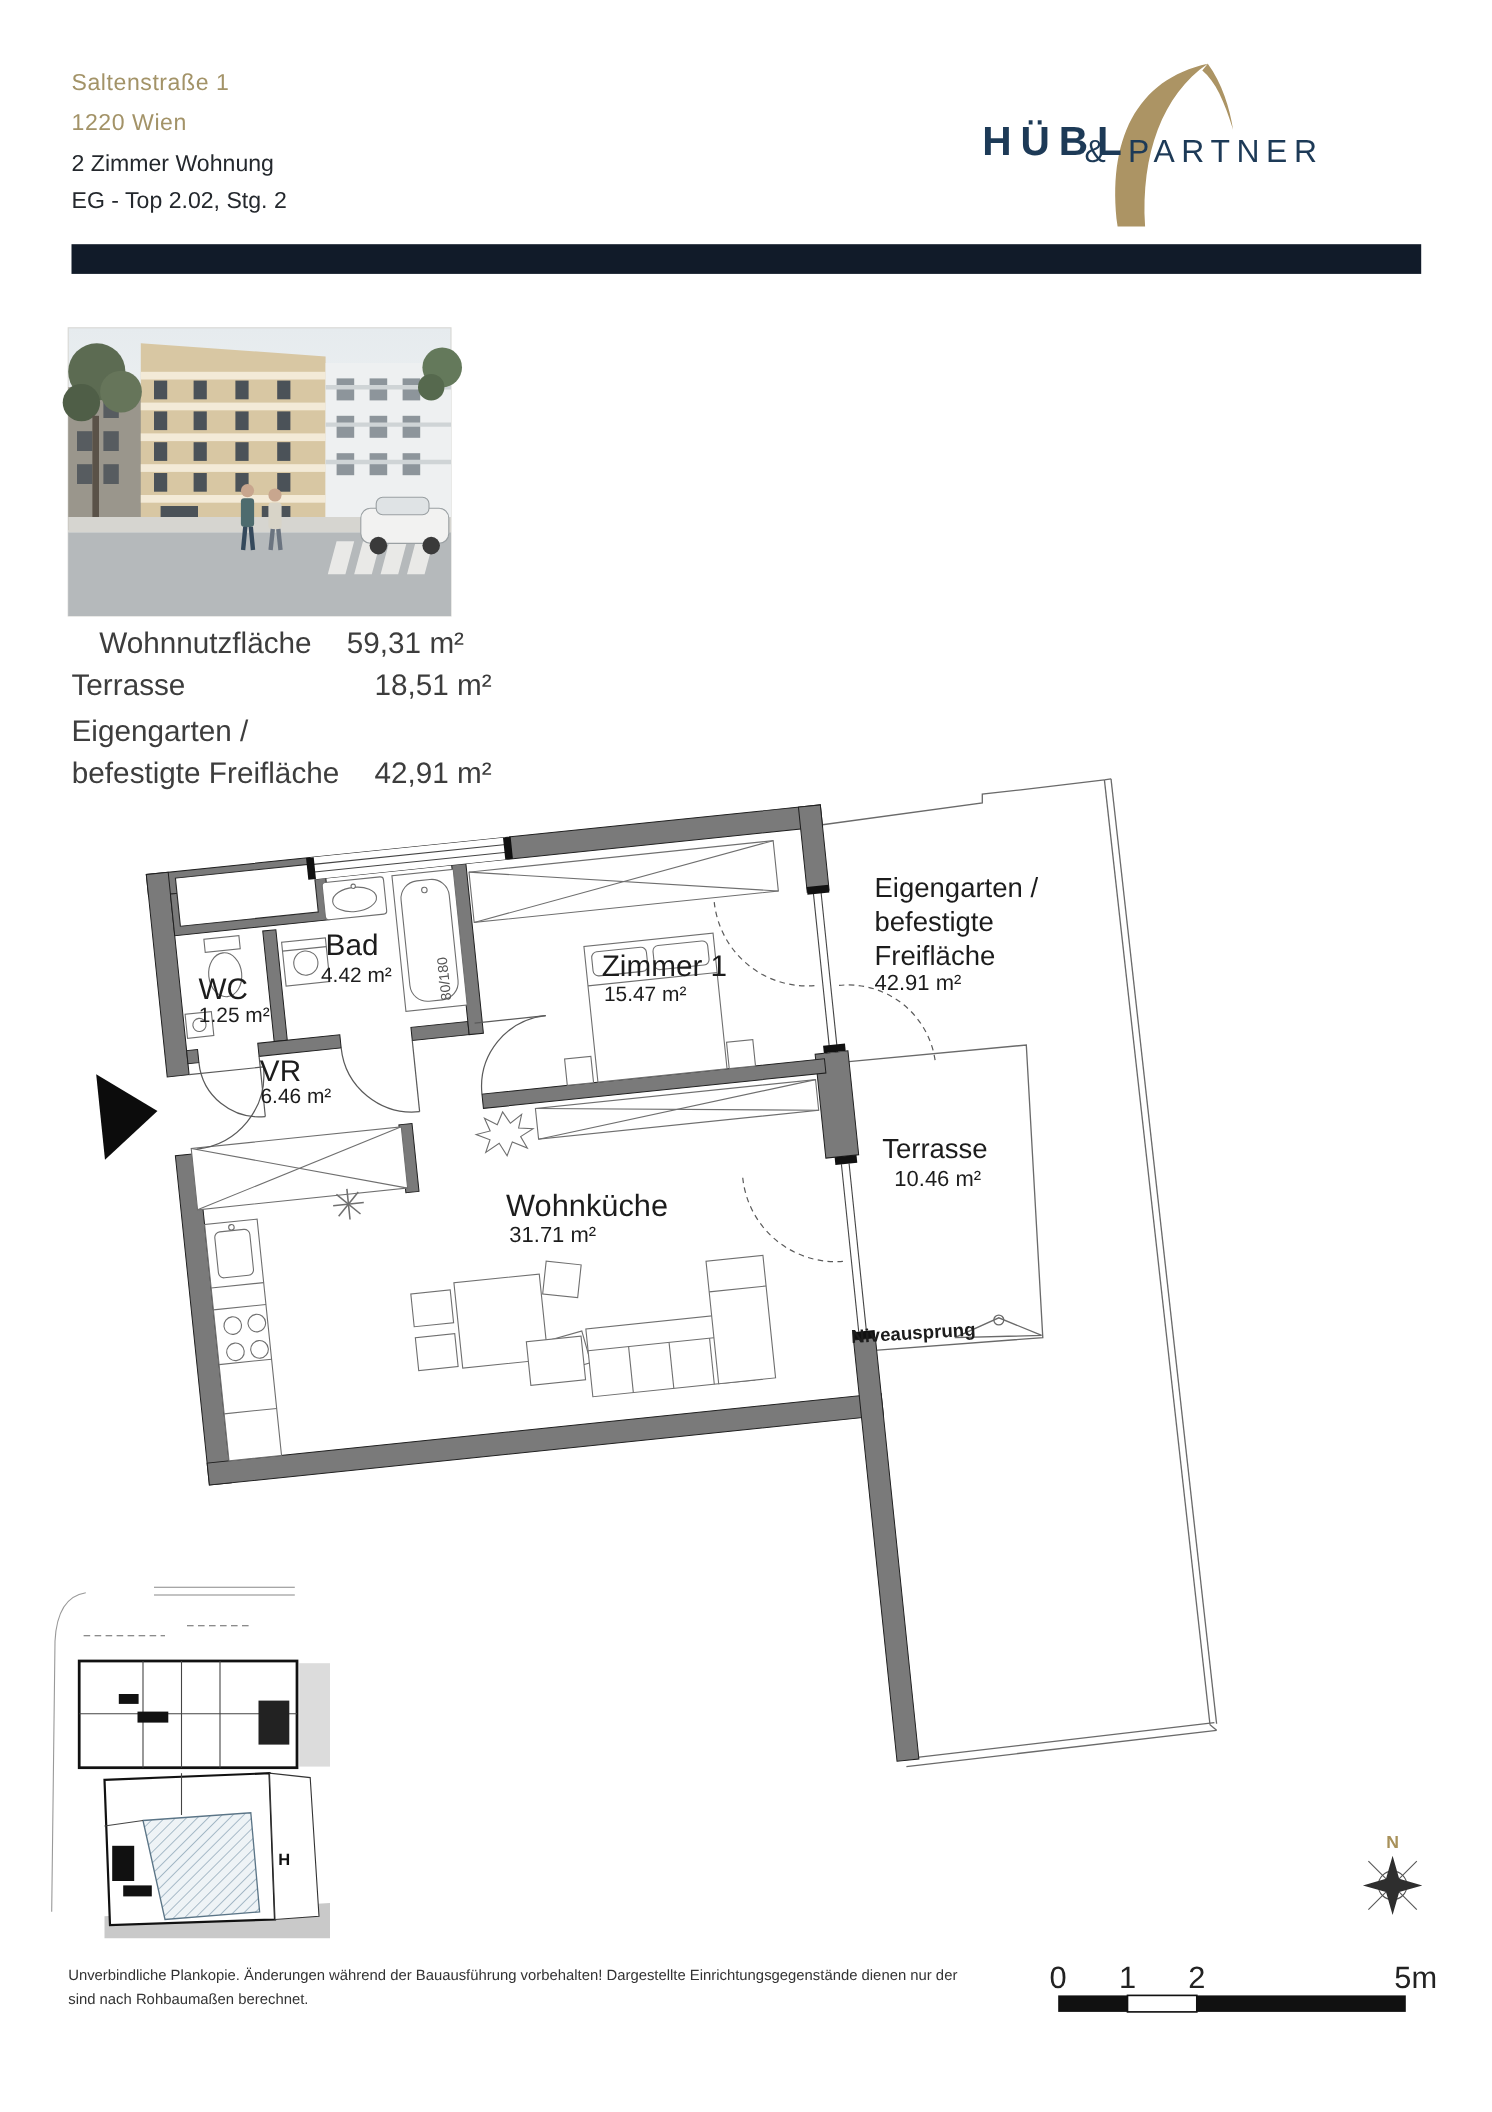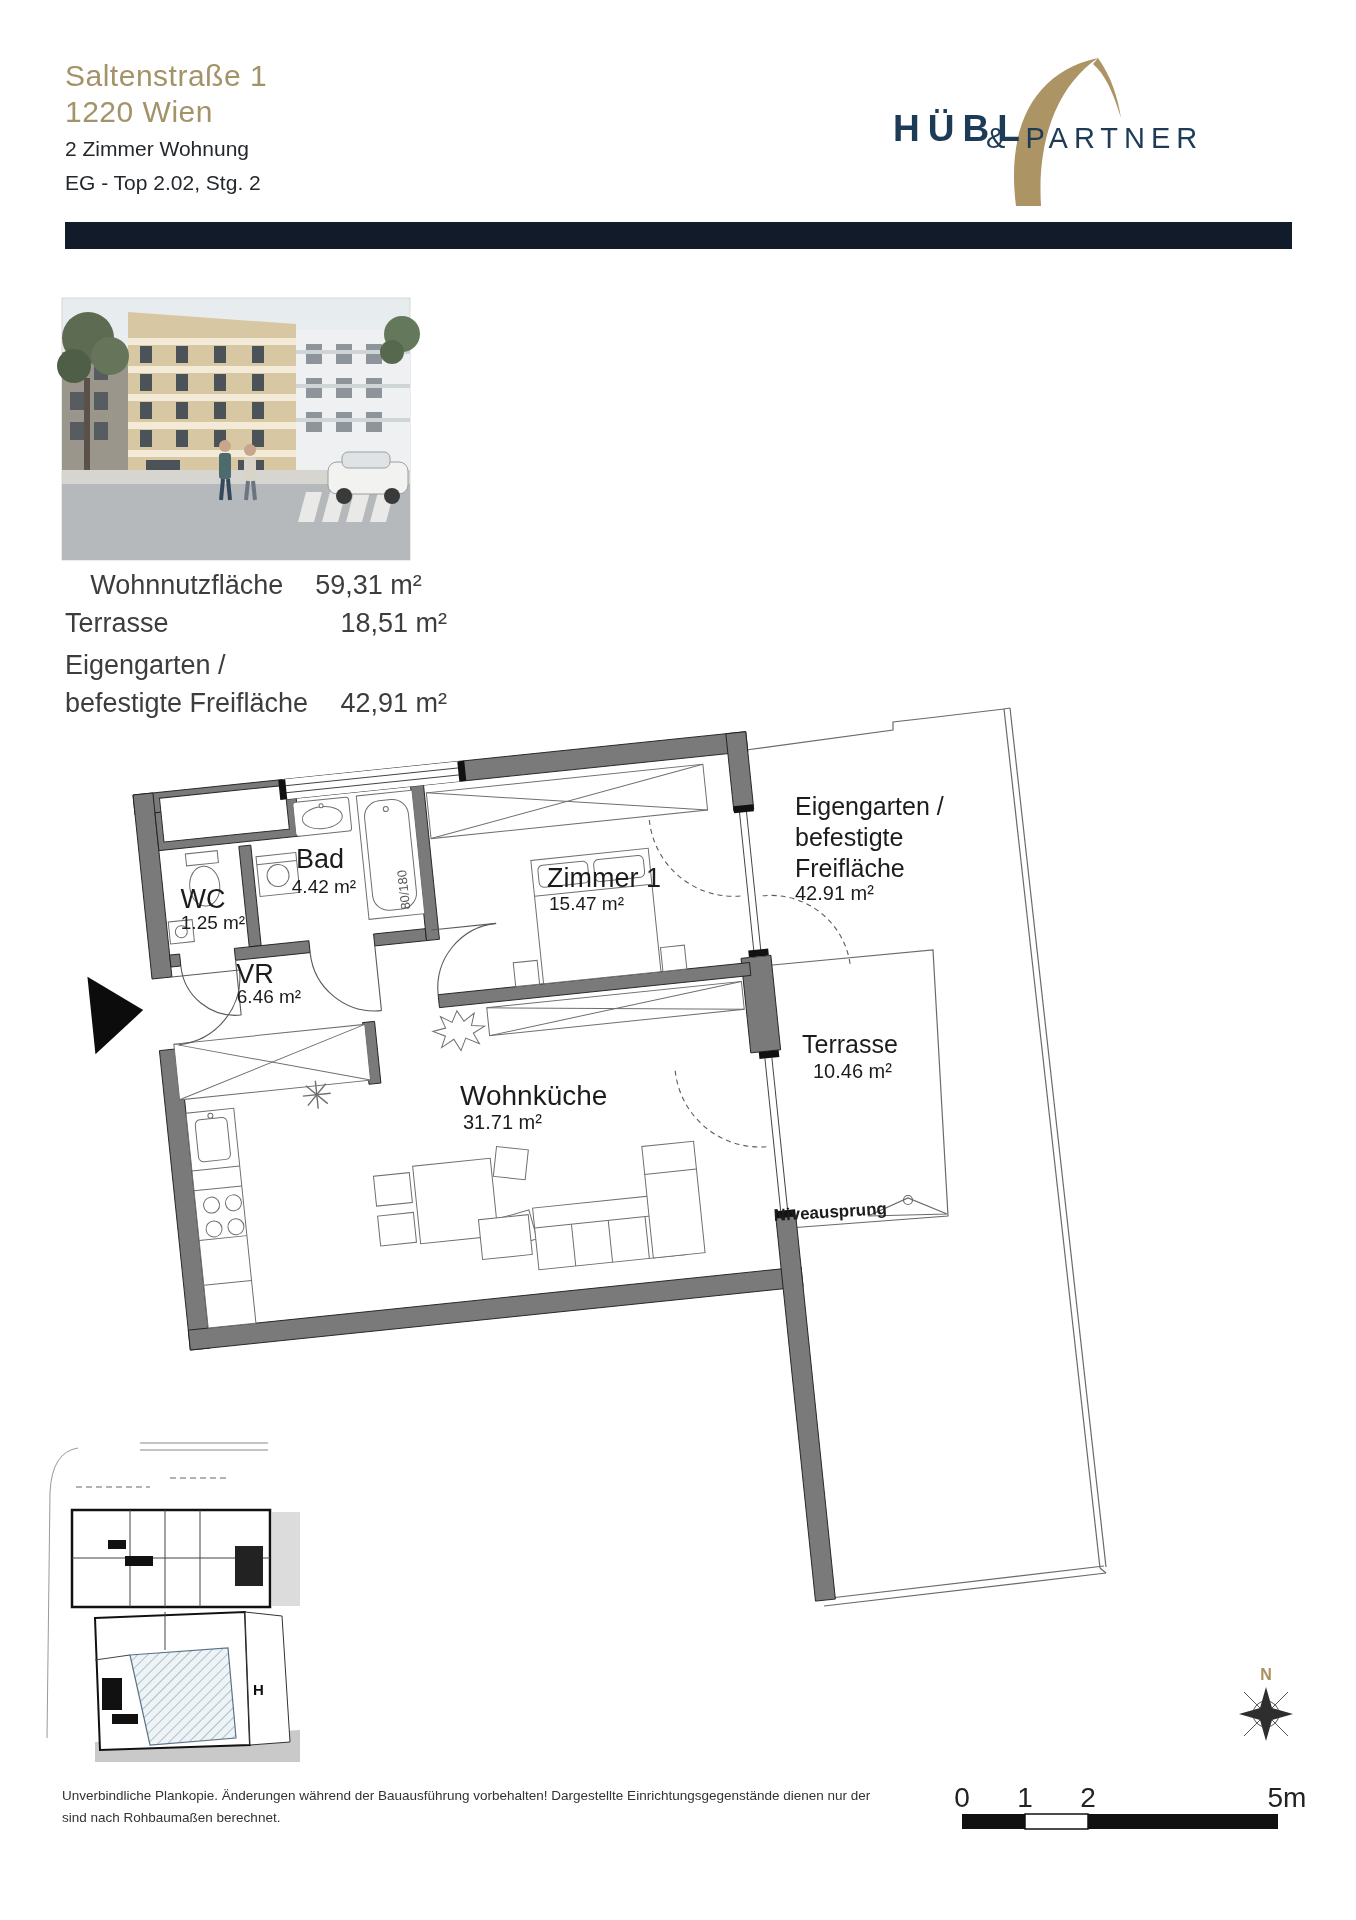--- a/index.html
+++ b/index.html
@@ -1,20 +1,20 @@
 <!DOCTYPE html>
 <html><head>
 <meta charset="utf-8">
 <style>
   html,body{margin:0;padding:0;background:#ffffff;}
   .page{position:relative;width:1356px;height:1920px;background:#fff;
         font-family:"Liberation Sans",sans-serif;overflow:hidden;}
   .abs{position:absolute;}
   
-  .addr-gold{color:#a39368;font-size:30px;line-height:36px;letter-spacing:.5px;}
+  .addr-gold{color:#a39368;font-size:21px;line-height:36px;letter-spacing:.5px;}
   .addr-dark{color:#24282d;font-size:21px;line-height:34px;}
   .logo-word1{color:#1d3a57;font-size:37px;font-weight:bold;letter-spacing:8px;}
   .logo-word2{color:#1d3a57;font-size:29px;font-weight:400;letter-spacing:6px;}
   .navy-bar{background:#111b29;}
   
   .area-label,.area-value{color:#3d3d3d;font-size:27px;line-height:38px;white-space:nowrap;}
   .area-value{text-align:right;margin-left:32px;}
   
   .disclaimer{color:#333;font-size:13.5px;line-height:21.5px;white-space:nowrap;}
   svg text{font-family:"Liberation Sans",sans-serif;}
@@ -366,21 +366,21 @@
     <div style="display:flex;justify-content:center">
       <span class="area-label">Wohnnutzfläche</span>
       <span class="area-value">59,31 m²</span>
     </div>
     <div style="display:flex;justify-content:space-between">
       <span class="area-label">Terrasse</span>
       <span class="area-value">18,51 m²</span>
     </div>
     <div style="margin-top:4px">
       <div class="area-label">Eigengarten /</div>
-      <div style="display:flex;justify-content:space-between">
+      <div style="display:flex;justify-content:flex-end">
         <span class="area-label">befestigte Freifläche</span>
         <span class="area-value">42,91 m²</span>
       </div>
     </div>
   </div>
 
   <div class="abs disclaimer" style="left:62px;top:1785px">
     <div>Unverbindliche Plankopie. Änderungen während der Bauausführung vorbehalten! Dargestellte Einrichtungsgegenstände dienen nur der</div>
     <div>sind nach Rohbaumaßen berechnet.</div>
   </div>

